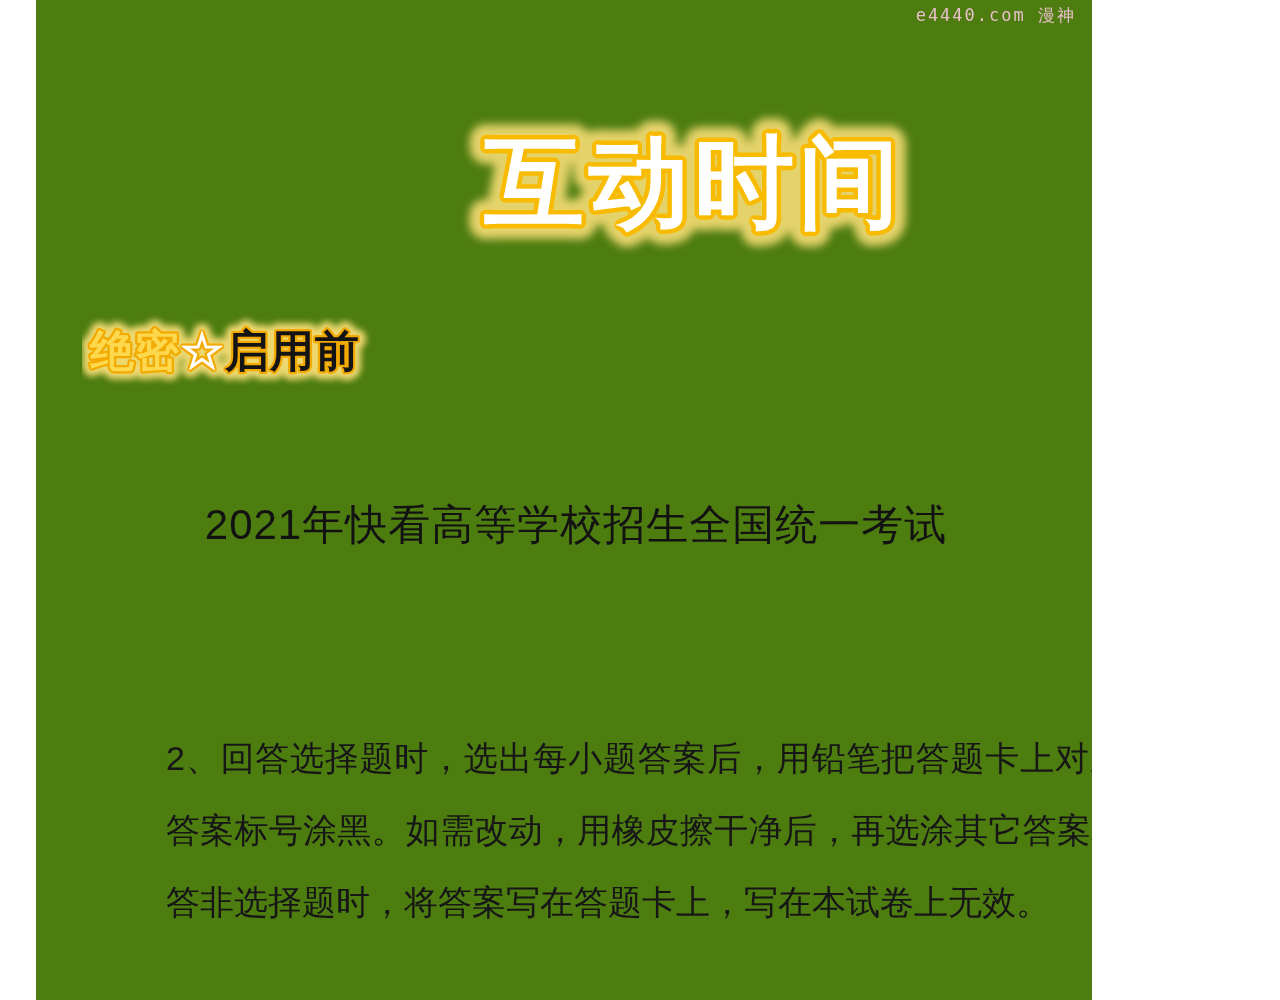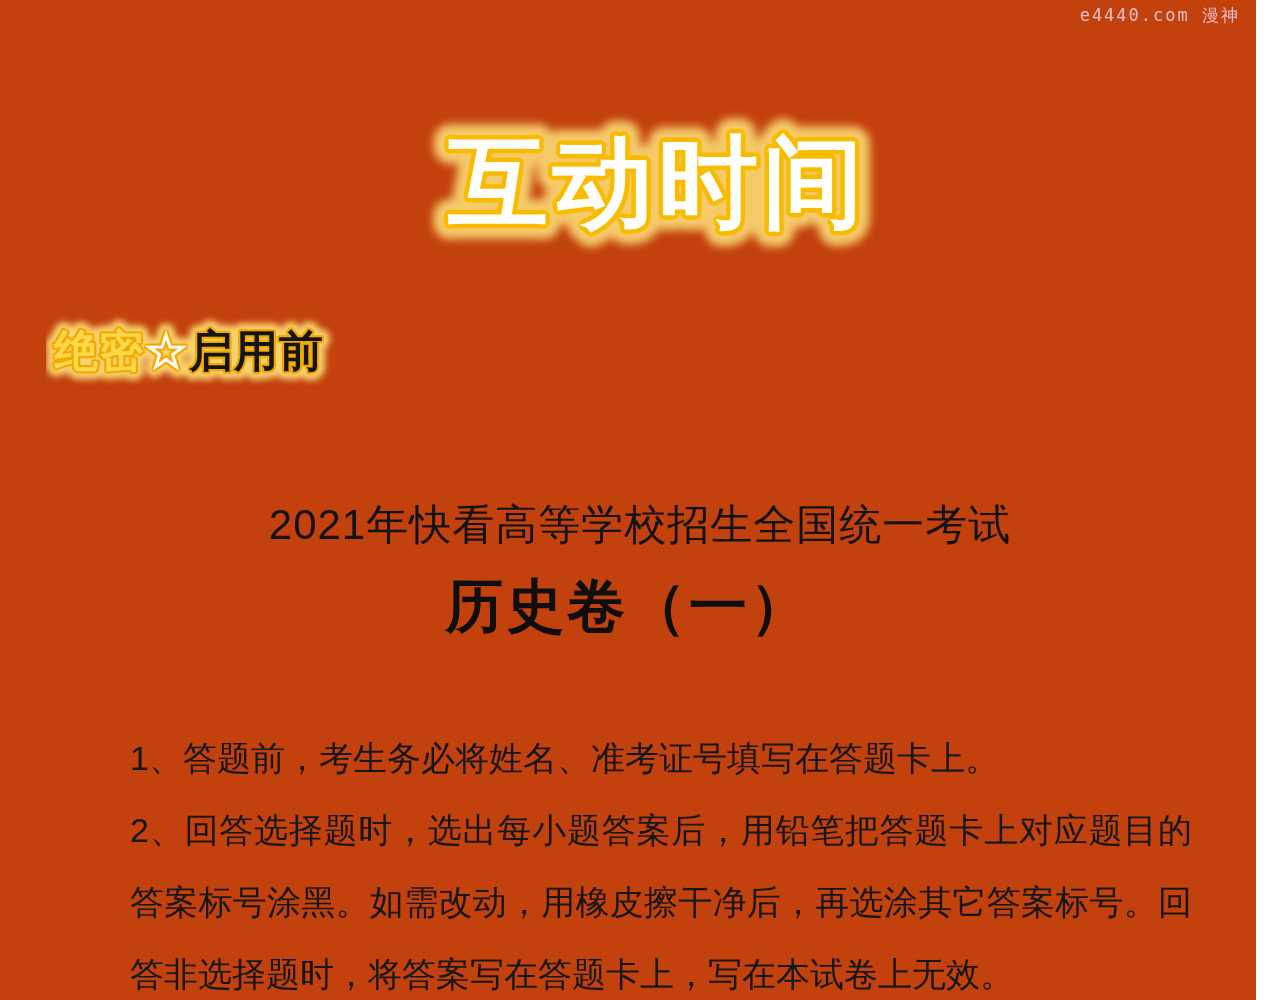--- a/index.html
+++ b/index.html
@@ -1,25 +1,26 @@
 <!DOCTYPE html>
 <html><head>
 <meta charset="utf-8">
 <style>
   * { box-sizing: border-box; }
   html, body { margin: 0; padding: 0; background: #ffffff; }
 
   .page {
     position: relative;
-    width: 1256px;
+    width: 1056px;
     height: 1000px;
-    background: #c2410c;
+    background: #4d7c0f;
     overflow: hidden;
     font-family: "Liberation Sans", sans-serif;
     color: #111111;
+    margin-left: 36px;
   }
 
   
   .watermark {
     position: absolute;
     top: 4px;
     right: 16px;
     font-size: 17px;
     letter-spacing: 2px;
     color: #e9bfcb;
@@ -158,21 +159,19 @@
       <filter id="soft-blur-cls" x="-30%" y="-30%" width="160%" height="160%">
         <feGaussianBlur stdDeviation="3"></feGaussianBlur>
       </filter>
     </defs>
     <text class="cls-glow" x="8" y="52" filter="url(#soft-blur-cls)"><tspan>绝密</tspan><tspan>☆</tspan><tspan>启用前</tspan></text>
     <text class="cls-main" x="8" y="52"><tspan class="t-level">绝密</tspan><tspan class="t-star">☆</tspan><tspan class="t-phase">启用前</tspan></text>
   </svg>
 
   <div class="session-title">2021年快看高等学校招生全国统一考试</div>
 
-  <div class="paper-title">历史卷（一）</div>
 
 
   <div class="notes-body">
-    <p class="note-item">1、答题前，考生务必将姓名、准考证号填写在答题卡上。</p>
     <p class="note-item">2、回答选择题时，选出每小题答案后，用铅笔把答题卡上对应题目的答案标号涂黑。如需改动，用橡皮擦干净后，再选涂其它答案标号。回答非选择题时，将答案写在答题卡上，写在本试卷上无效。</p>
   </div>
 
 </div>
 
 </body></html>

